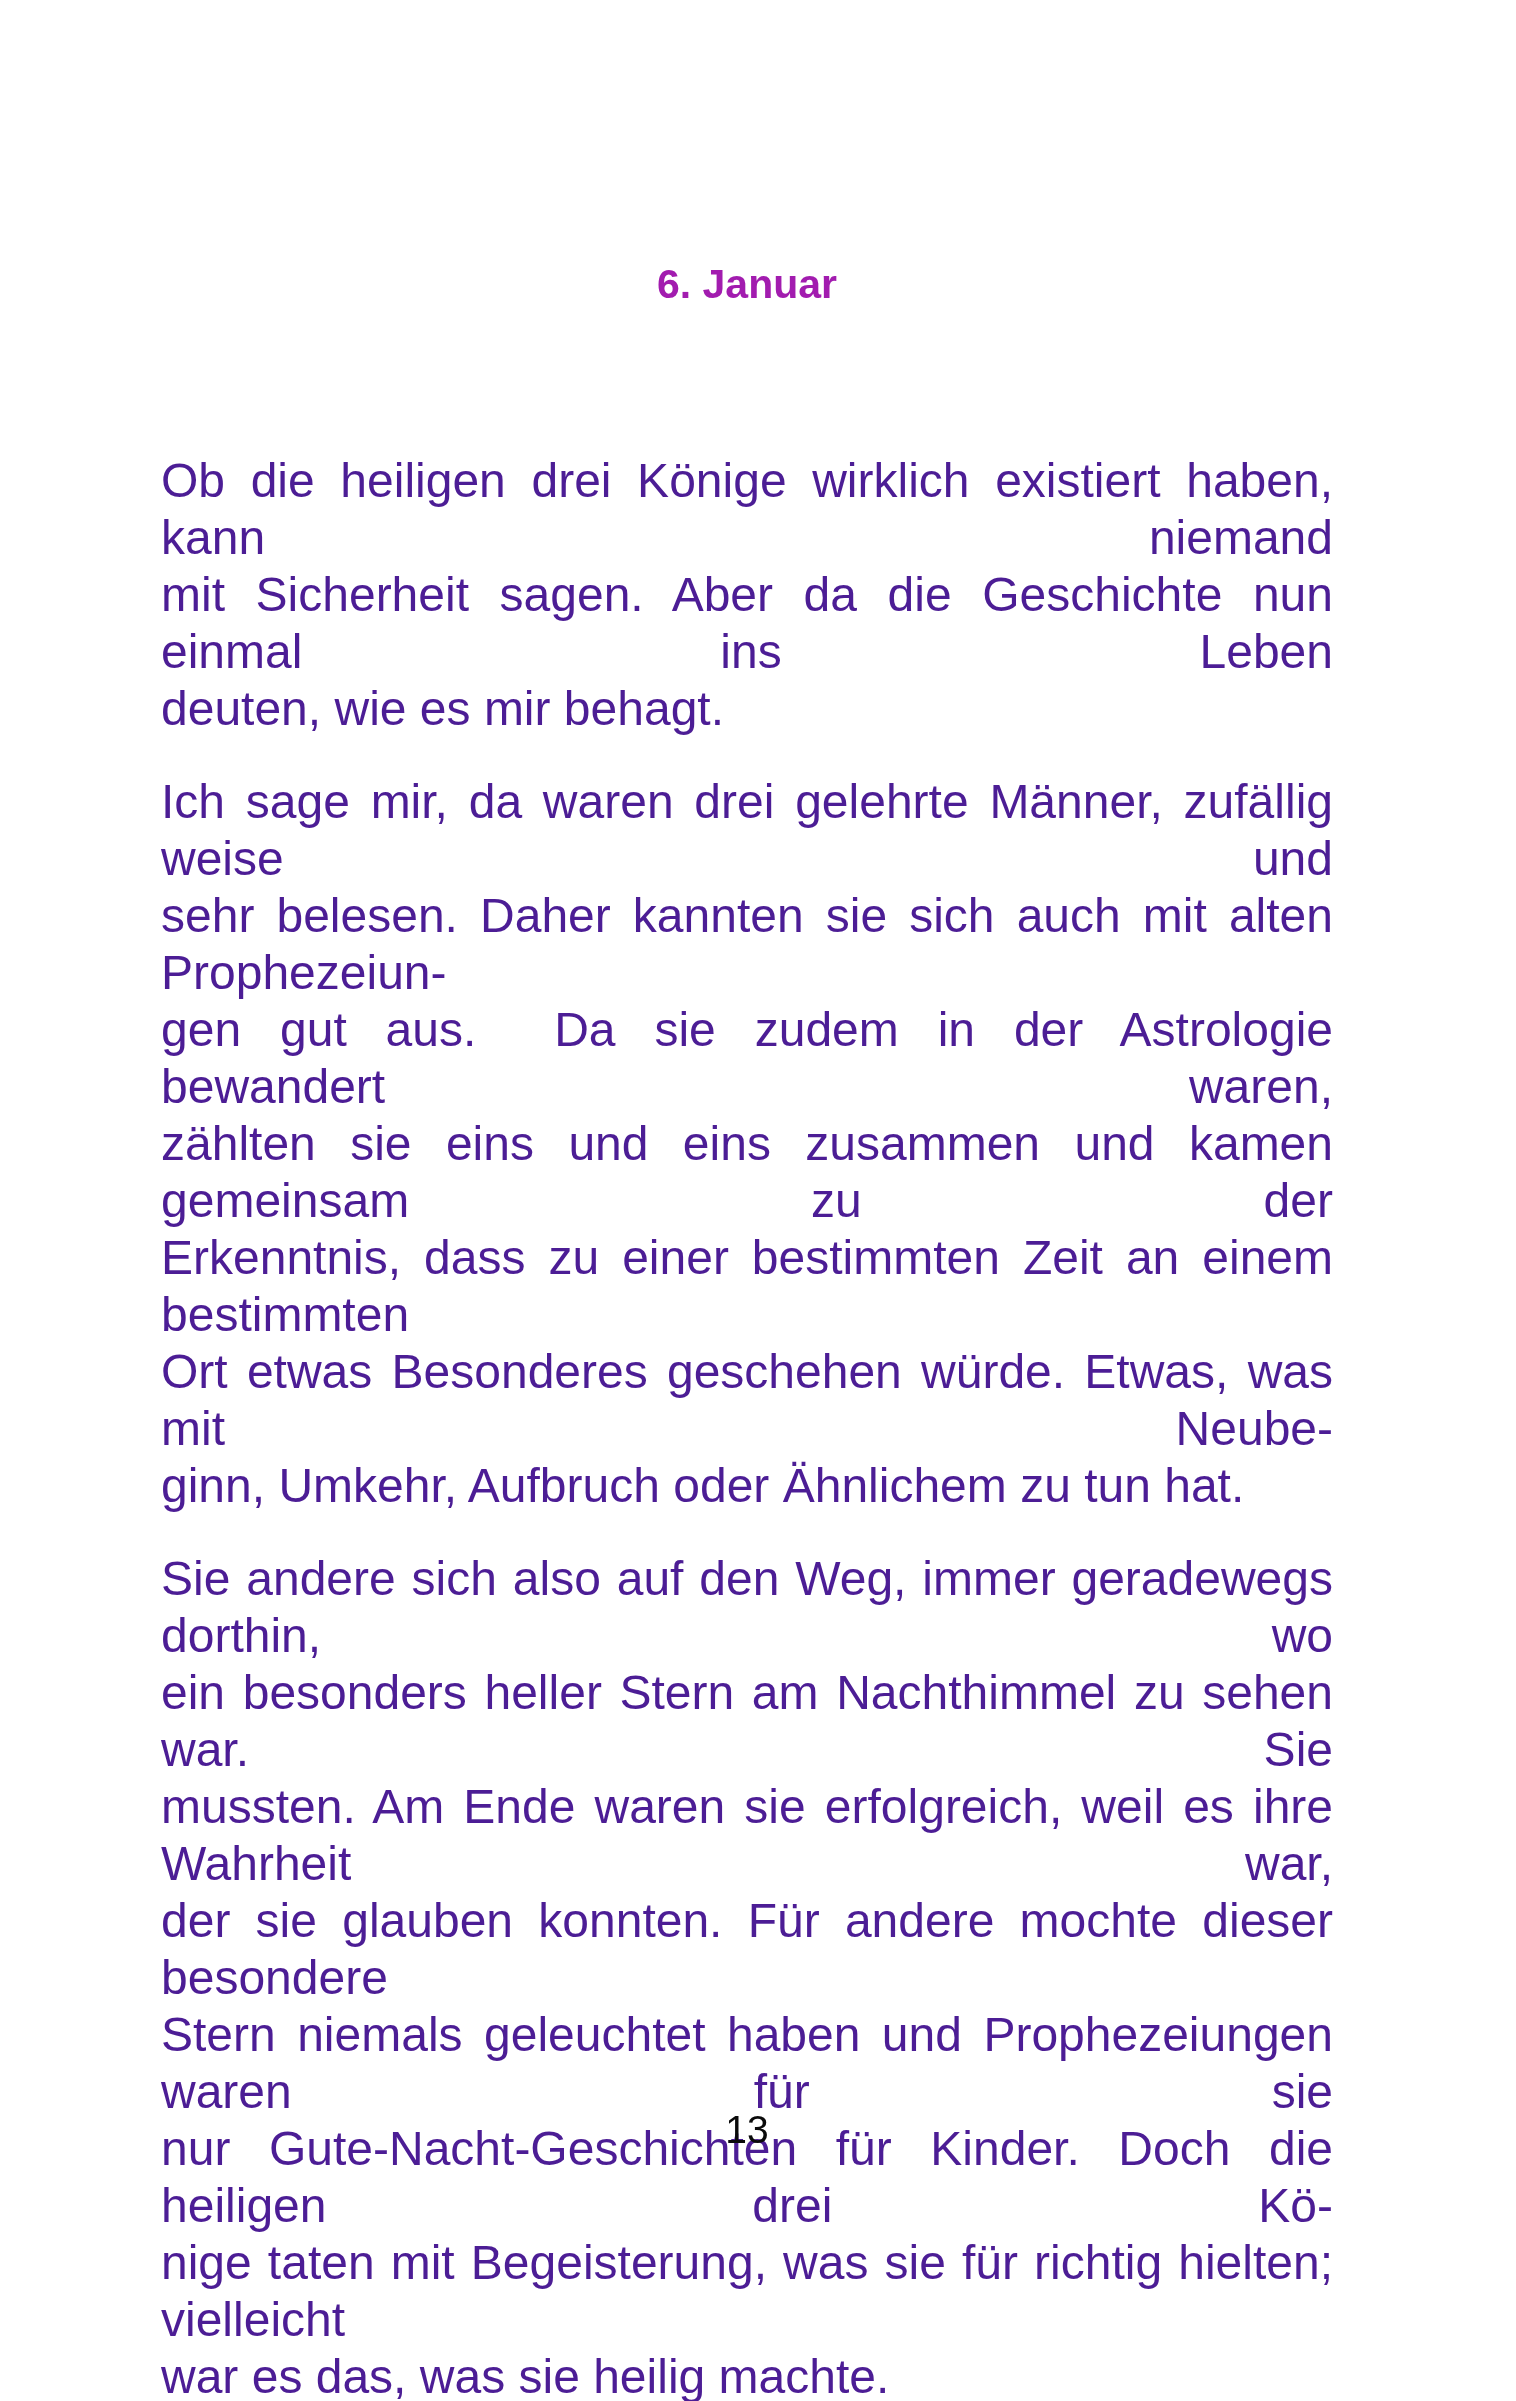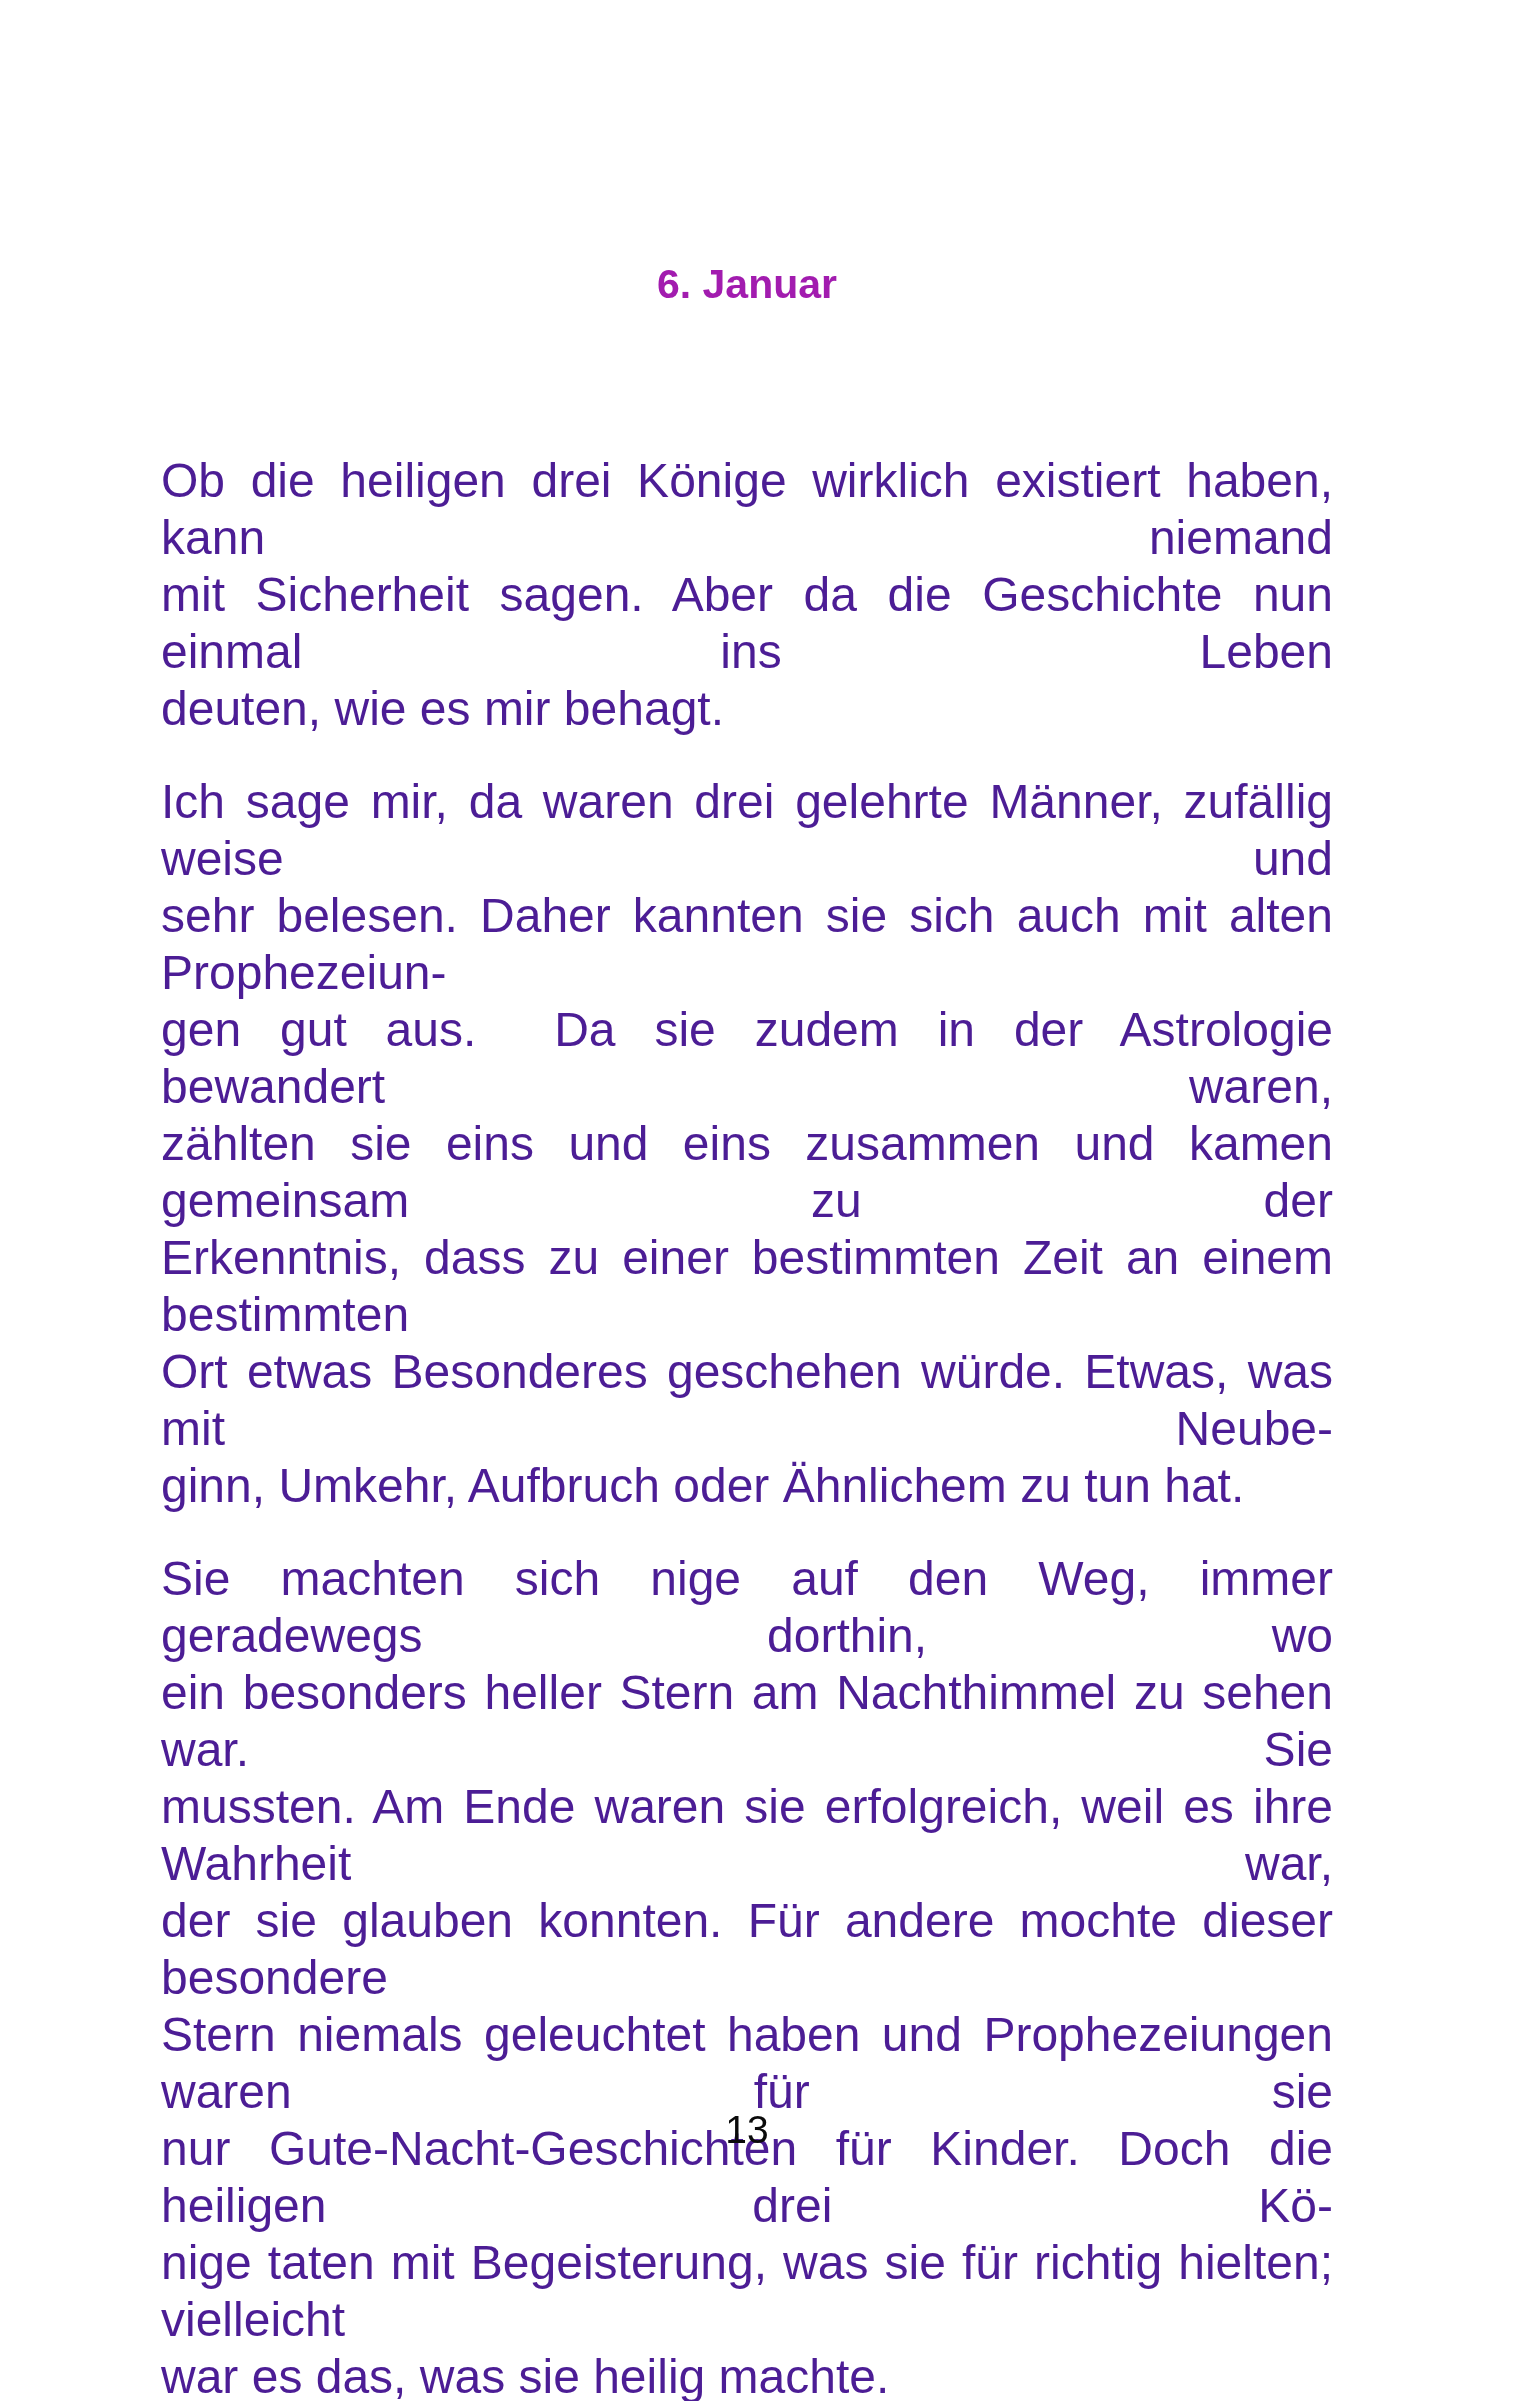--- a/index.html
+++ b/index.html
@@ -72,21 +72,21 @@
     <div class="line">Ich sage mir, da waren drei gelehrte Männer, zufällig weise und</div>
     <div class="line">sehr belesen. Daher kannten sie sich auch mit alten Prophezeiun-</div>
     <div class="line">gen gut aus.&nbsp; Da sie zudem in der Astrologie bewandert waren,</div>
     <div class="line">zählten sie eins und eins zusammen und kamen gemeinsam zu der</div>
     <div class="line">Erkenntnis, dass zu einer bestimmten Zeit an einem bestimmten</div>
     <div class="line">Ort etwas Besonderes geschehen würde. Etwas, was mit Neube-</div>
     <div class="line last">ginn, Umkehr, Aufbruch oder Ähnlichem zu tun hat.</div>
   </div>
 
   <div class="paragraph">
-    <div class="line">Sie machten sich nige auf den Weg, immer geradewegs dorthin, wo</div>
+    <div class="line">Sie andere sich also auf den Weg, immer geradewegs dorthin, wo</div>
     <div class="line">ein besonders heller Stern am Nachthimmel zu sehen war. Sie</div>
     <div class="line">mussten. Am Ende waren sie erfolgreich, weil es ihre Wahrheit war,</div>
     <div class="line">der sie glauben konnten. Für andere mochte dieser besondere</div>
     <div class="line">Stern niemals geleuchtet haben und Prophezeiungen waren für sie</div>
     <div class="line">nur Gute-Nacht-Geschichten für Kinder. Doch die heiligen drei Kö-</div>
     <div class="line">nige taten mit Begeisterung, was sie für richtig hielten; vielleicht</div>
     <div class="line last">war es das, was sie heilig machte.</div>
   </div>
 
 </div>

